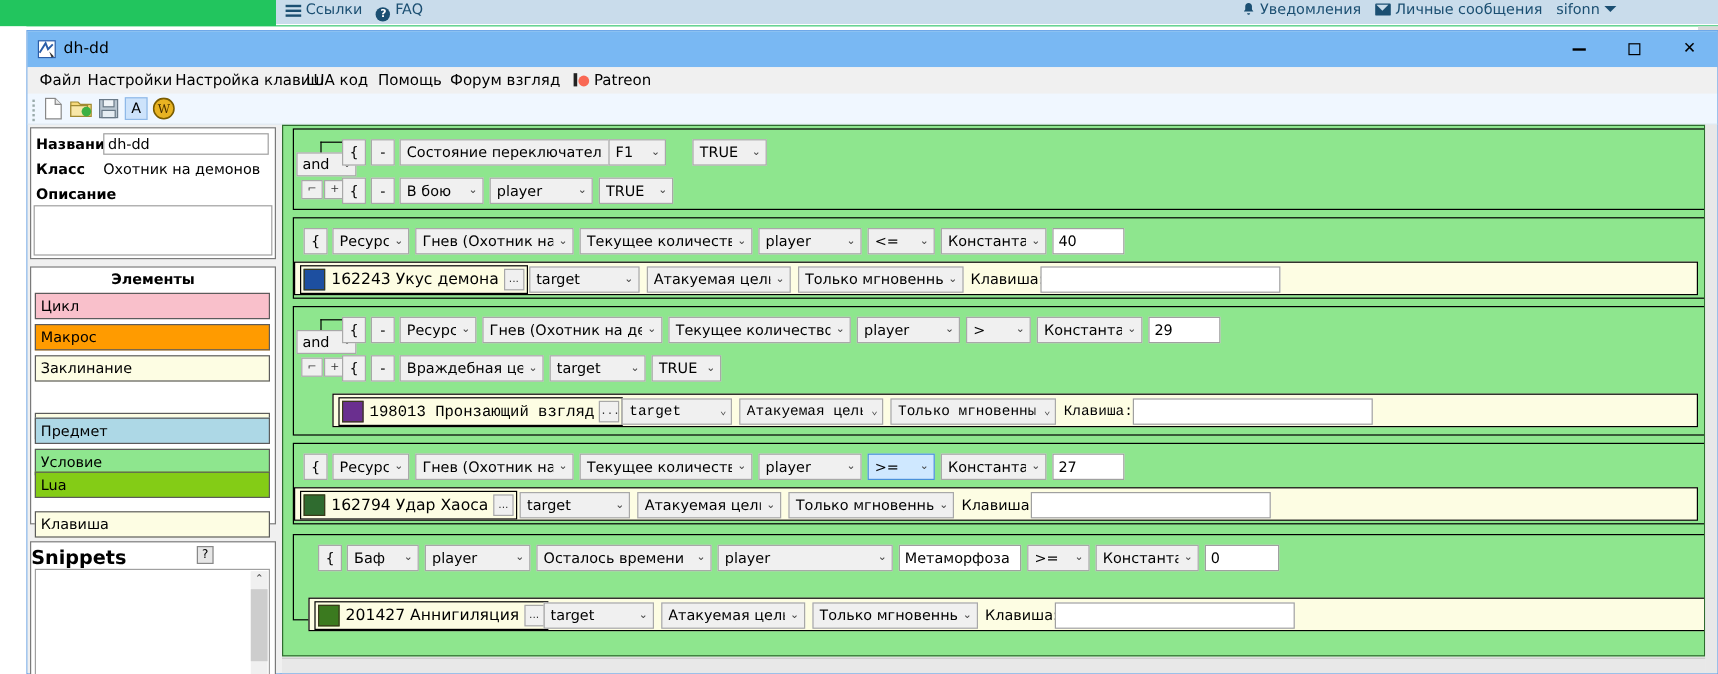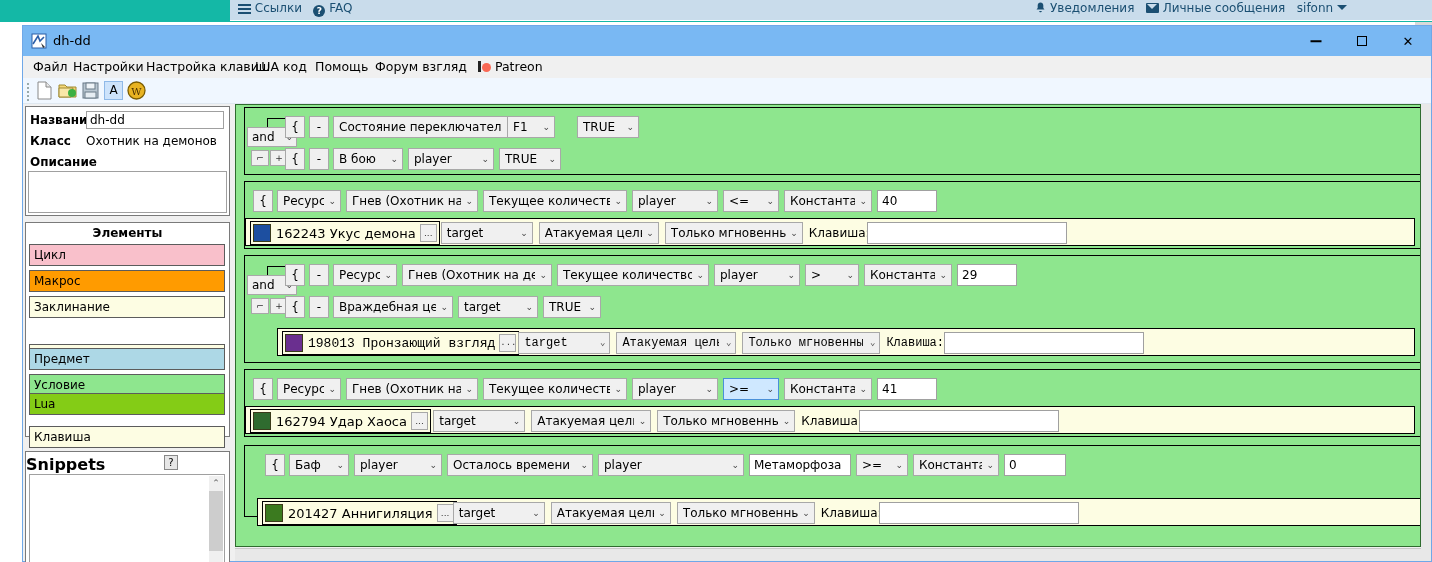--- a/index.html
+++ b/index.html
@@ -2,21 +2,21 @@
 <html><head>
 <meta charset="utf-8">
 <style>
   html,body{margin:0;padding:0;}
   body{
     width:1432px;height:562px;overflow:hidden;
     font-family:"DejaVu Sans","Liberation Sans",sans-serif;
     font-size:12px;color:#000;background:#ffffff;
   }
   
-  #browser-strip{position:absolute;left:0;top:0;width:1432px;height:22px;background:#14b8a6;}
+  #browser-strip{position:absolute;left:0;top:0;width:1432px;height:22px;background:#22c55e;}
   #browser-strip .inner{position:absolute;left:230px;top:0;width:1202px;height:20px;background:#c9dceb;border-bottom:1px solid #ffffff;}
   #browser-strip .leftnav{position:absolute;left:238px;top:1px;color:#1b4f72;font-size:12px;}
   #browser-strip .rightnav{position:absolute;right:85px;top:1px;color:#1b4f72;font-size:12px;white-space:nowrap;}
   .hamburger{display:inline-block;width:13px;height:9px;vertical-align:-1px;position:relative;}
   .hamburger i{position:absolute;left:0;width:13px;height:2px;background:#1b4f72;display:block;}
   .hamburger i:nth-child(1){top:0;}
   .hamburger i:nth-child(2){top:4px;}
   .hamburger i:nth-child(3){top:8px;}
   .circ-q{display:inline-block;width:12px;height:12px;border-radius:50%;background:#1b4f72;color:#fff;font-size:9px;line-height:12px;text-align:center;vertical-align:-2px;font-weight:bold;}
   .bell{display:inline-block;width:11px;height:12px;vertical-align:-2px;}
@@ -409,21 +409,21 @@
           <span class="ar">⌄</span>
         </div>
         <div class="combo focus" style="left: 478px; top: 8px; width: 56px;">
           <span class="cv">&gt;=</span>
           <span class="ar">⌄</span>
         </div>
         <div class="combo" style="left: 539px; top: 8px; width: 88px;">
           <span class="cv">Константа</span>
           <span class="ar">⌄</span>
         </div>
-        <div class="txt" style="left: 632px; top: 8px; width: 60px;">41</div>
+        <div class="txt" style="left: 632px; top: 8px; width: 60px;">27</div>
         <div class="spell-row" style="left: 0px; top: 36px; width: 1170px; height: 28px;">
           <div class="spellbtn" style="left: 4px; top: 2px;">
             <div class="ico" style="background: rgb(47, 107, 47);"></div>
             <div class="txtlab">162794 Удар Хаоса</div>
             <div class="dots">...</div>
           </div>
           <div class="combo" style="left: 187.2px; top: 3px; width: 92px;">
             <span class="cv">target</span>
             <span class="ar">⌄</span>
           </div>

